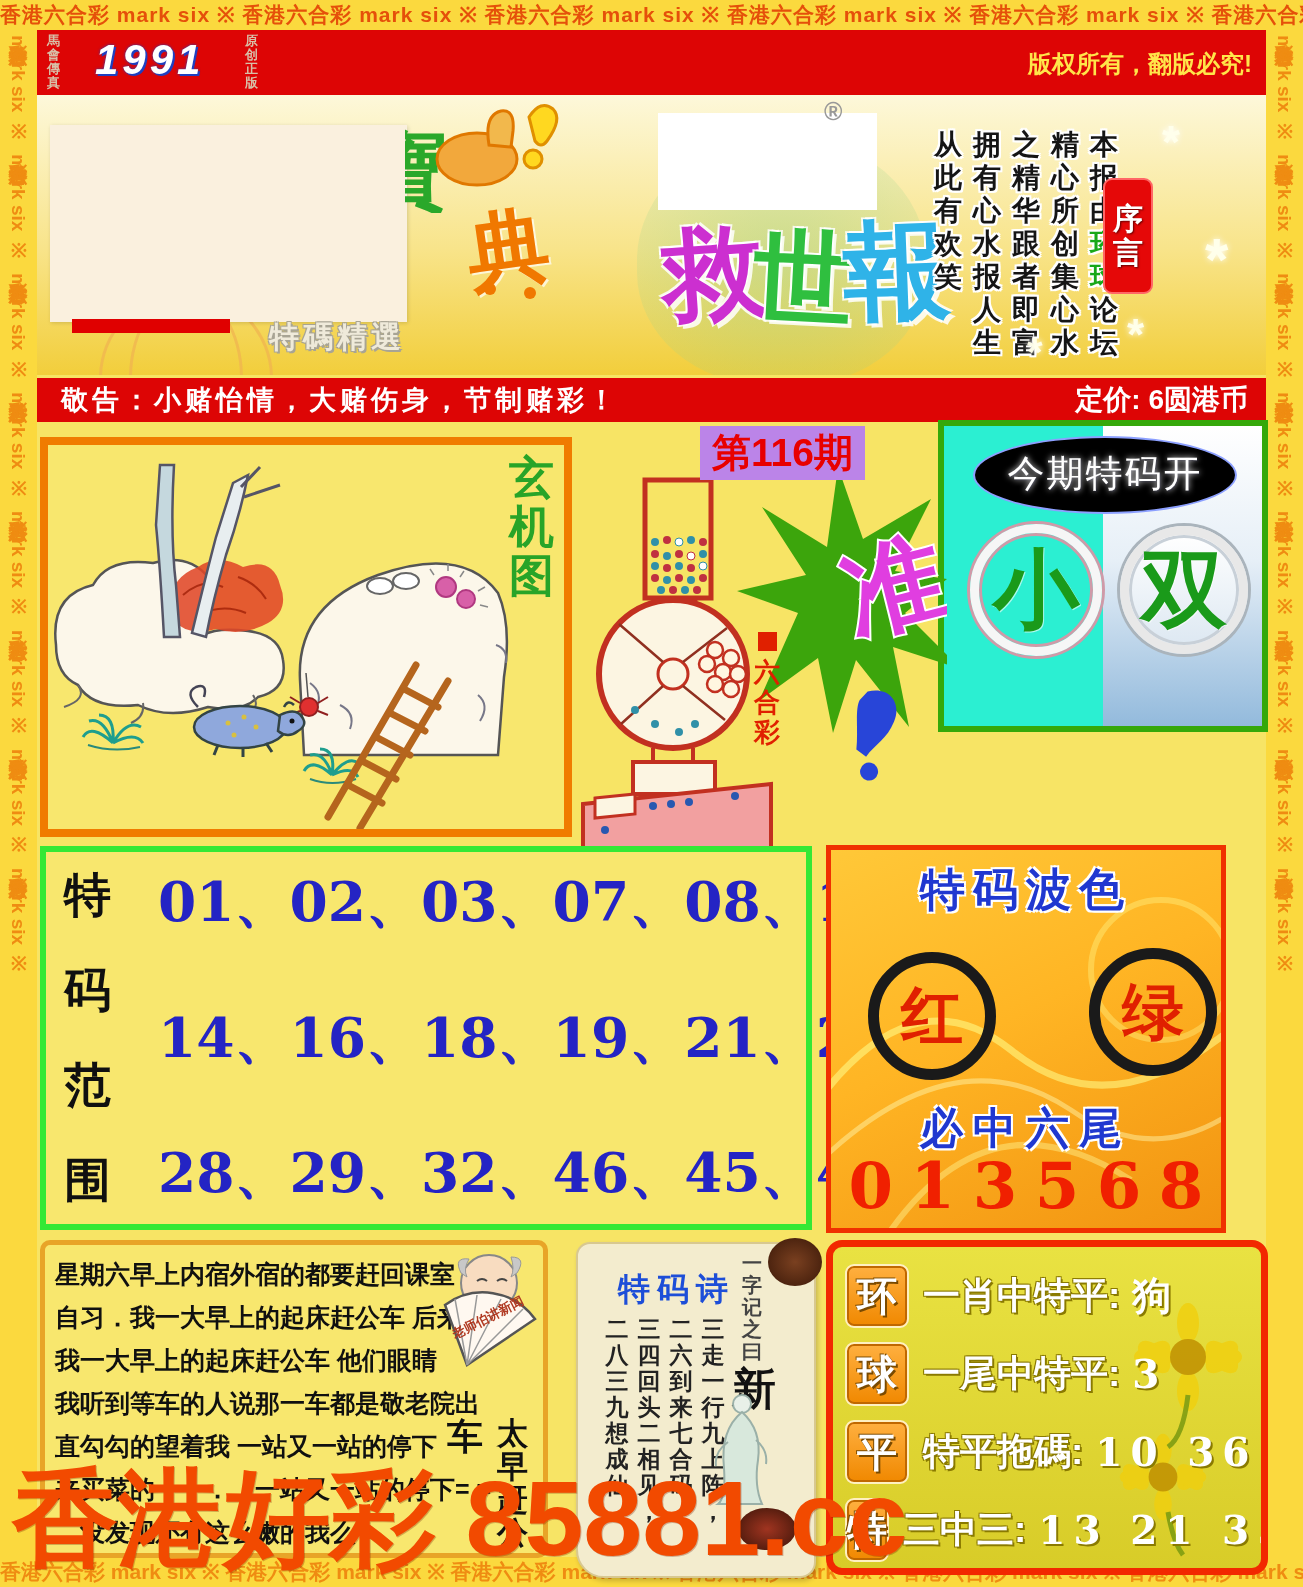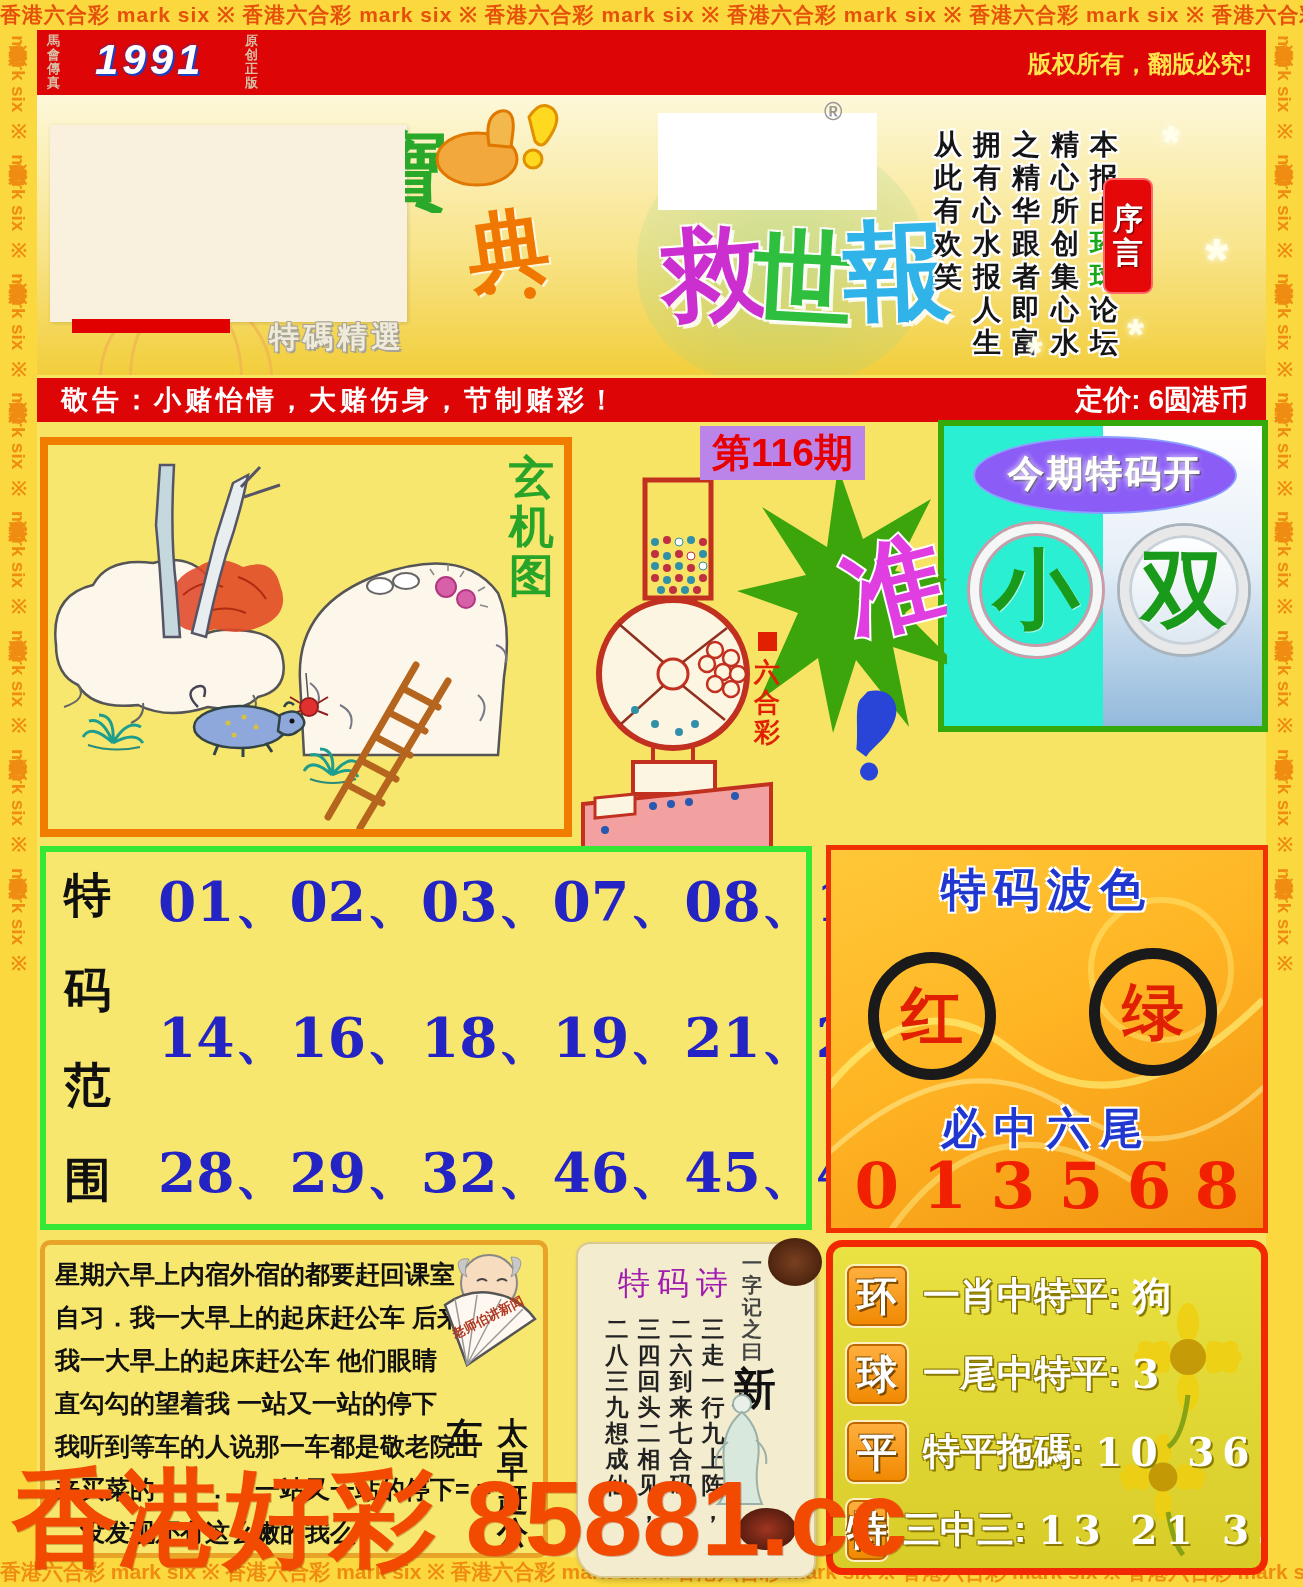--- a/index.html
+++ b/index.html
@@ -49,53 +49,53 @@
   #mystery-label{right:10px;top:8px;display:flex;flex-direction:column;color:#28A428;font-size:45px;line-height:49px;font-weight:bold;}
   
   #issuebox{left:700px;top:426px;width:165px;height:54px;background:#BB84E8;color:#E80000;font-size:39px;font-weight:bold;text-align:center;line-height:54px;z-index:4;}
   #star{left:735px;top:455px;z-index:3;}
   #marksix-v{left:754px;top:632px;z-index:4;display:flex;flex-direction:column;align-items:center;color:#E02000;font-weight:bold;font-size:26px;line-height:30px;}
   #marksix-v .sq{width:19px;height:19px;background:#E02000;margin-bottom:6px;}
   #bluebang{left:845px;top:686px;z-index:4;}
   
   #special{left:938px;top:420px;width:330px;height:312px;border:6px solid #35A80A;box-sizing:border-box;background:#2BEFD2;}
   #special-right{right:0;top:0;width:159px;height:100%;background:linear-gradient(#FFFFFF 0%,#E6EFF7 45%,#93BADC 100%);}
-  #special-ellipse{left:29px;top:10px;width:260px;height:74px;background:#8b5cf6;border:2px solid #8CA0FF;border-radius:50%;color:#fff;font-size:37px;font-weight:bold;text-align:center;line-height:72px;letter-spacing:2px;text-shadow:0 0 6px #fff,1px 1px 2px #001;}
+  #special-ellipse{left:29px;top:10px;width:260px;height:74px;background:#000000;border:2px solid #8CA0FF;border-radius:50%;color:#fff;font-size:37px;font-weight:normal;text-align:center;line-height:72px;letter-spacing:2px;text-shadow:0 0 6px #fff,1px 1px 2px #001;}
   #circ-small{left:26px;top:98px;width:114px;height:114px;border:9px solid #F6F6F6;border-radius:50%;box-shadow:0 0 0 3px #CF9AA8,inset 0 0 0 3px #CF9AA8;display:flex;align-items:center;justify-content:center;}
   #circ-double{left:176px;top:100px;width:110px;height:110px;border:9px solid #E8E8E8;border-radius:50%;box-shadow:0 0 0 3px #AAB4BC,inset 0 0 0 3px #C8D0D8;background:linear-gradient(#FFFFFF,#DDE8F2);display:flex;align-items:center;justify-content:center;}
   .bigodd{color:#1A9A1A;font-size:86px;font-weight:bold;text-shadow:1px 1px 0 rgba(255,255,255,.6);}
   
   #zodiac{left:725px;top:742px;width:543px;height:96px;border:4px solid #9FB8A8;box-shadow:inset 0 0 0 3px #fff;box-sizing:border-box;background:#F8E76E;}
   #stamp{left:12px;top:7px;width:78px;height:74px;border:3px solid #E02800;box-sizing:border-box;color:#E02800;font-weight:bold;font-size:29px;line-height:34px;text-align:center;}
   #zodiac-text{left:98px;top:4px;width:436px;color:#E81000;font-size:62px;font-weight:bold;white-space:nowrap;}
   
   #range{left:40px;top:846px;width:772px;height:384px;border:6px solid #35E835;box-sizing:border-box;background:#F8E76E;}
   #range-label{left:18px;top:12px;height:348px;display:flex;flex-direction:column;justify-content:space-between;font-size:47px;font-weight:bold;color:#101010;}
   #range-rows{left:112px;top:14px;width:645px;height:345px;display:flex;flex-direction:column;justify-content:space-between;}
   .range-row{font-family:"DejaVu Serif",serif;font-weight:bold;font-size:55px;color:#2424C4;white-space:nowrap;}
   
-  #wave{left:826px;top:845px;width:442px;height:388px;border:5px solid #F03000;box-sizing:border-box;background:linear-gradient(155deg,#FFC838 0%,#FFB524 45%,#F29310 100%);overflow:hidden;}
+  #wave{left:826px;top:845px;width:400px;height:388px;border:5px solid #F03000;box-sizing:border-box;background:linear-gradient(155deg,#FFC838 0%,#FFB524 45%,#F29310 100%);overflow:hidden;}
   #wave-title{left:0;top:10px;width:100%;text-align:center;color:#2038D0;font-size:45px;font-weight:bold;letter-spacing:8px;text-shadow:-2px -2px 0 #fff,2px -2px 0 #fff,-2px 2px 0 #fff,2px 2px 0 #fff;}
   .wave-circ{width:106px;height:106px;border:11px solid #1A1A1A;border-radius:50%;display:flex;align-items:center;justify-content:center;}
   .wave-circ span{color:#E02000;font-size:62px;font-weight:bold;}
   #wave-red{left:37px;top:102px;} #wave-green{left:258px;top:98px;}
   #wave-six{left:0;top:250px;width:100%;text-align:center;color:#2038D0;font-size:43px;font-weight:bold;letter-spacing:10px;text-shadow:-2px -2px 0 #fff,2px -2px 0 #fff,-2px 2px 0 #fff,2px 2px 0 #fff;}
   #wave-digits{left:0;top:298px;width:100%;display:flex;justify-content:space-evenly;}
   #wave-digits span{font-family:"DejaVu Serif",serif;font-weight:bold;font-size:64px;color:#F02000;}
   
   #story{left:40px;top:1240px;width:508px;height:318px;border:5px solid #E8A428;border-radius:10px;box-sizing:border-box;background:#F8E76E;}
   #story-lines{left:10px;top:8px;z-index:1;}
   #story-lines div{font-size:25px;font-weight:bold;color:#101010;line-height:43px;white-space:nowrap;}
   #oldman{left:388px;top:2px;z-index:2;}
   #cart-char{left:402px;top:168px;font-size:36px;font-weight:bold;color:#101010;z-index:3;}
   #cart-col{left:452px;top:172px;display:flex;flex-direction:column;font-size:31px;line-height:33px;font-weight:bold;color:#101010;z-index:3;}
   
   #scroll{left:572px;top:1238px;width:250px;height:344px;}
   #scroll-paper{left:4px;top:4px;width:236px;height:332px;background:#F3ECCE;border:2px solid #D8C890;border-radius:14px 34px 16px 28px;box-shadow:2px 3px 5px rgba(0,0,0,.2);}
-  #poem-title{left:46px;top:24px;font-size:32px;font-weight:normal;color:#a21caf;letter-spacing:7px;}
+  #poem-title{left:46px;top:30px;font-size:32px;font-weight:bold;color:#1d4ed8;letter-spacing:7px;}
   #motto-label{left:170px;top:14px;display:flex;flex-direction:column;font-size:20px;line-height:22px;font-weight:bold;color:#444;}
   #motto-char{left:160px;top:122px;font-size:44px;font-weight:bold;color:#111;}
   .poem-col{position:absolute;top:78px;display:flex;flex-direction:column;font-size:23px;line-height:26px;font-weight:bold;color:#222;width:26px;text-align:center;}
   #roll-tr{right:0px;top:0px;width:54px;height:48px;background:radial-gradient(#7A4020,#3A1808);border-radius:50%;}
   #roll-b{left:166px;top:270px;width:58px;height:42px;background:radial-gradient(#A03420,#3A1408);border-radius:50%;}
   
   #global{left:826px;top:1240px;width:442px;height:335px;border:7px solid #F22800;border-radius:16px;box-sizing:border-box;background:linear-gradient(#E9E242,#D8CC28);overflow:hidden;}
   .g-row{position:absolute;left:12px;width:414px;height:66px;display:flex;align-items:center;z-index:1;}
   .g-tile{width:60px;height:60px;border-radius:9px;background:linear-gradient(#FFB040,#F08800);border:2px solid #FFF0C0;box-shadow:inset 0 0 0 2px #C06800;display:flex;align-items:center;justify-content:center;color:#fff;font-size:40px;font-weight:bold;text-shadow:2px 2px 0 #7A4A00,-1px -1px 0 #7A4A00;}
   .g-label{margin-left:14px;font-size:37px;font-weight:bold;color:#fff;text-shadow:2px 2px 0 #8A7A00,-1px -1px 0 #8A7A00,1px -1px 0 #8A7A00,-1px 1px 0 #8A7A00;white-space:nowrap;}
@@ -409,22 +409,22 @@
         <span>6</span>
         <span>8</span>
       </div>
   </div>
 
   <div class="abs" id="story">
     <div class="abs" id="story-lines">
         <div>星期六早上内宿外宿的都要赶回课室</div>
         <div>自习．我一大早上的起床赶公车 后来发</div>
         <div>我一大早上的起床赶公车 他们眼睛</div>
+        <div>我听到等车的人说那一车都是敬老院出</div>
         <div>直勾勾的望着我 一站又一站的停下</div>
-        <div>我听到等车的人说那一车都是敬老院出</div>
         <div>来买菜的．．．．一站又一站的停下= =</div>
         <div>．没发现还有这么嫩的我么</div>
       </div>
     <svg class="abs" id="oldman" width="112" height="175" viewBox="0 0 112 175">
       <circle cx="56" cy="36" r="28" fill="#F8DCC0" stroke="#888" stroke-width="2"></circle>
       <path d="M28,26 Q20,10 36,12 Q30,22 34,30 Z" fill="#C8C8C8" stroke="#999"></path>
       <path d="M84,26 Q94,10 78,10 Q82,22 78,30 Z" fill="#C8C8C8" stroke="#999"></path>
       <path d="M44,34 q5,-4 10,0 M64,34 q5,-4 10,0" stroke="#444" stroke-width="2" fill="none"></path>
       <path d="M48,50 q10,8 20,-2" stroke="#A05030" stroke-width="2.5" fill="none"></path>
       <path d="M56,64 L56,80" stroke="#555" stroke-width="3"></path>

